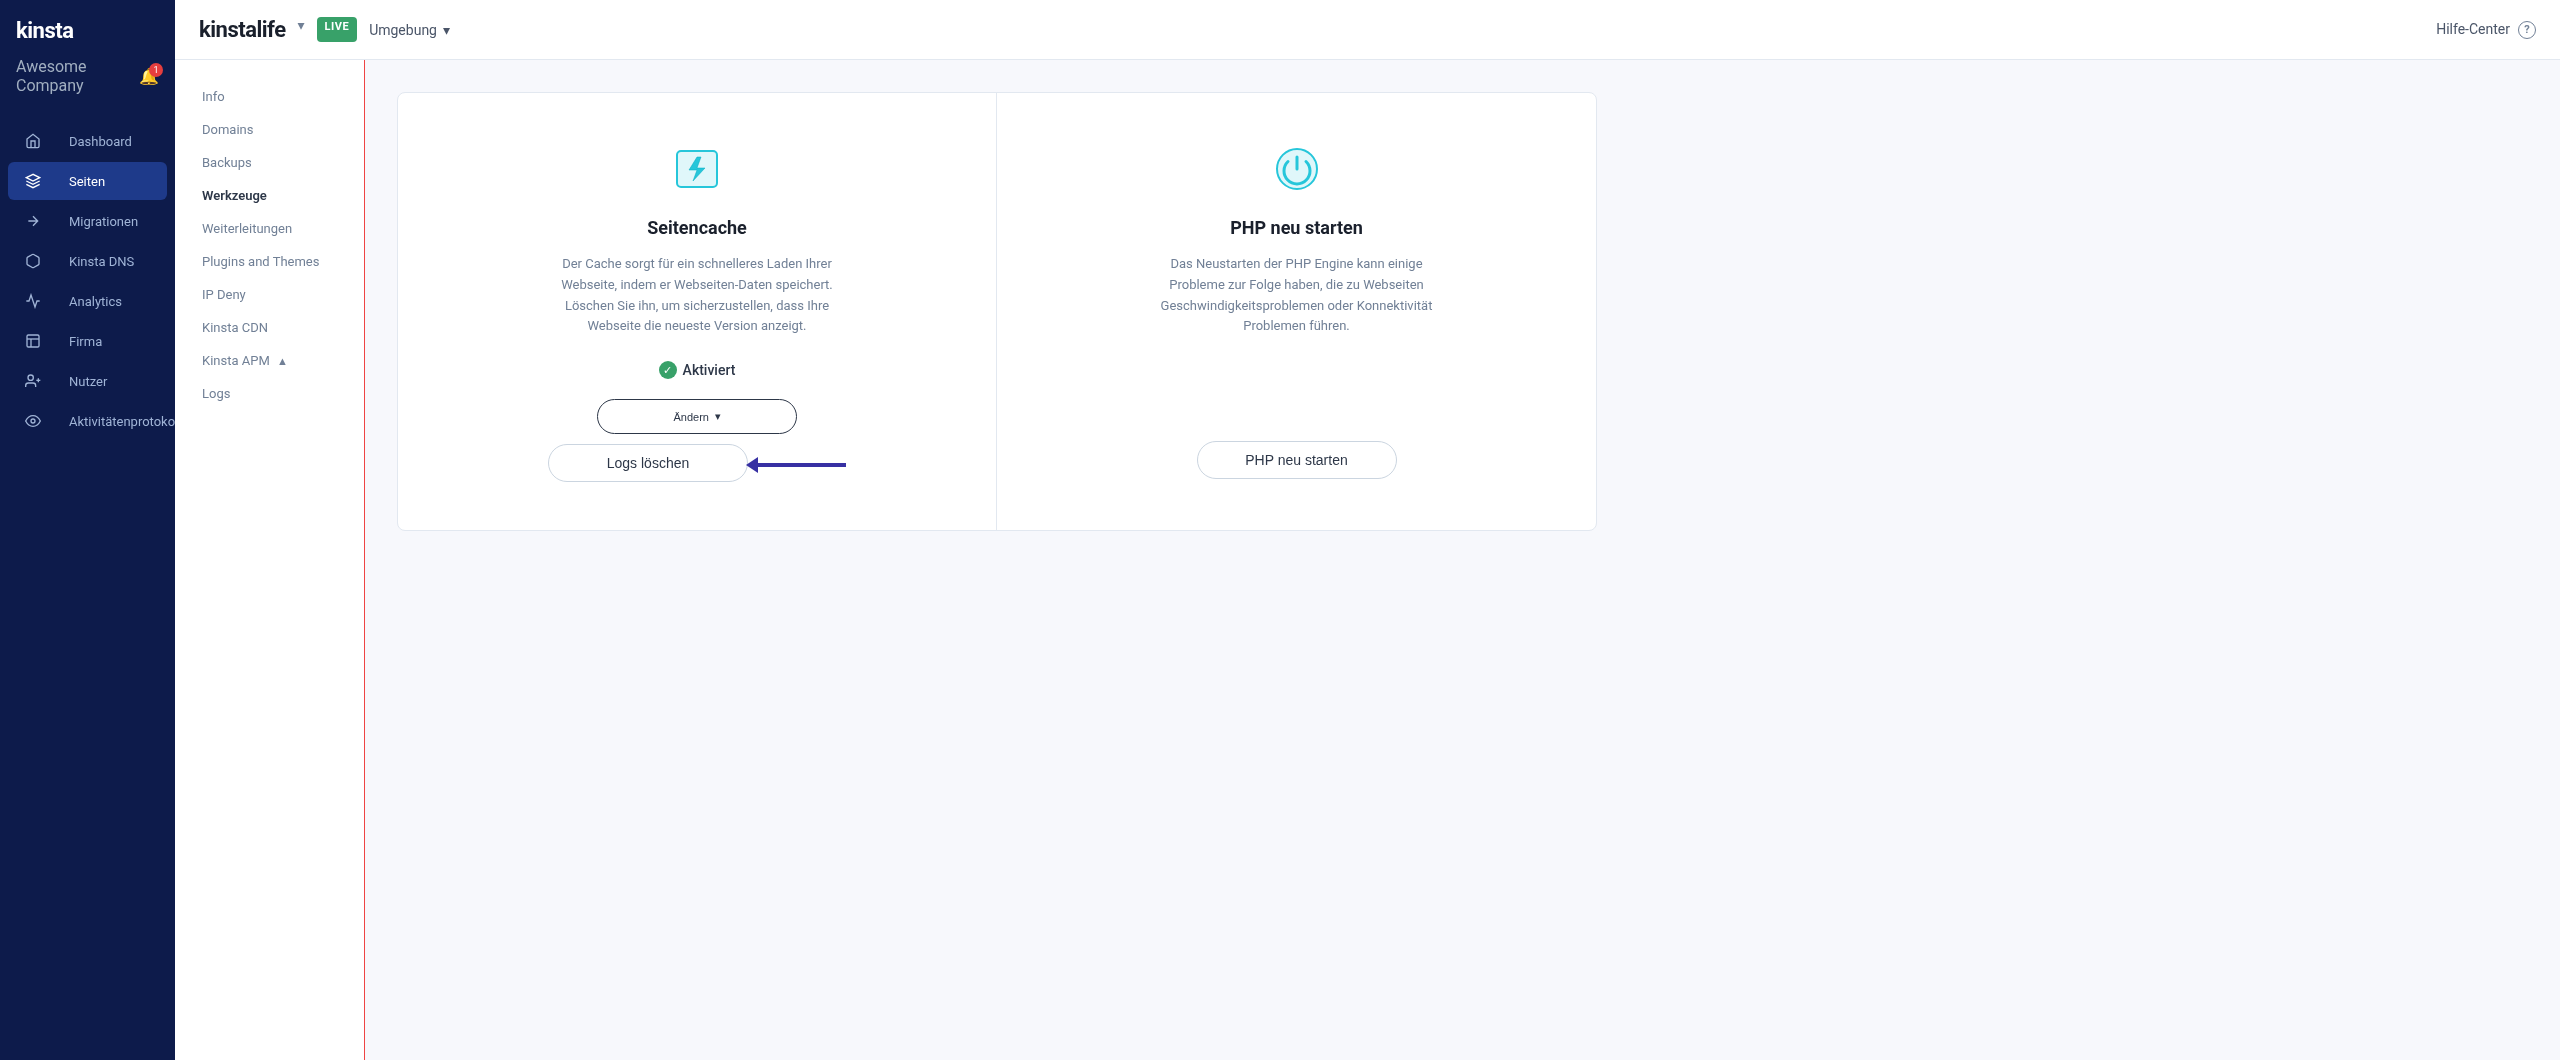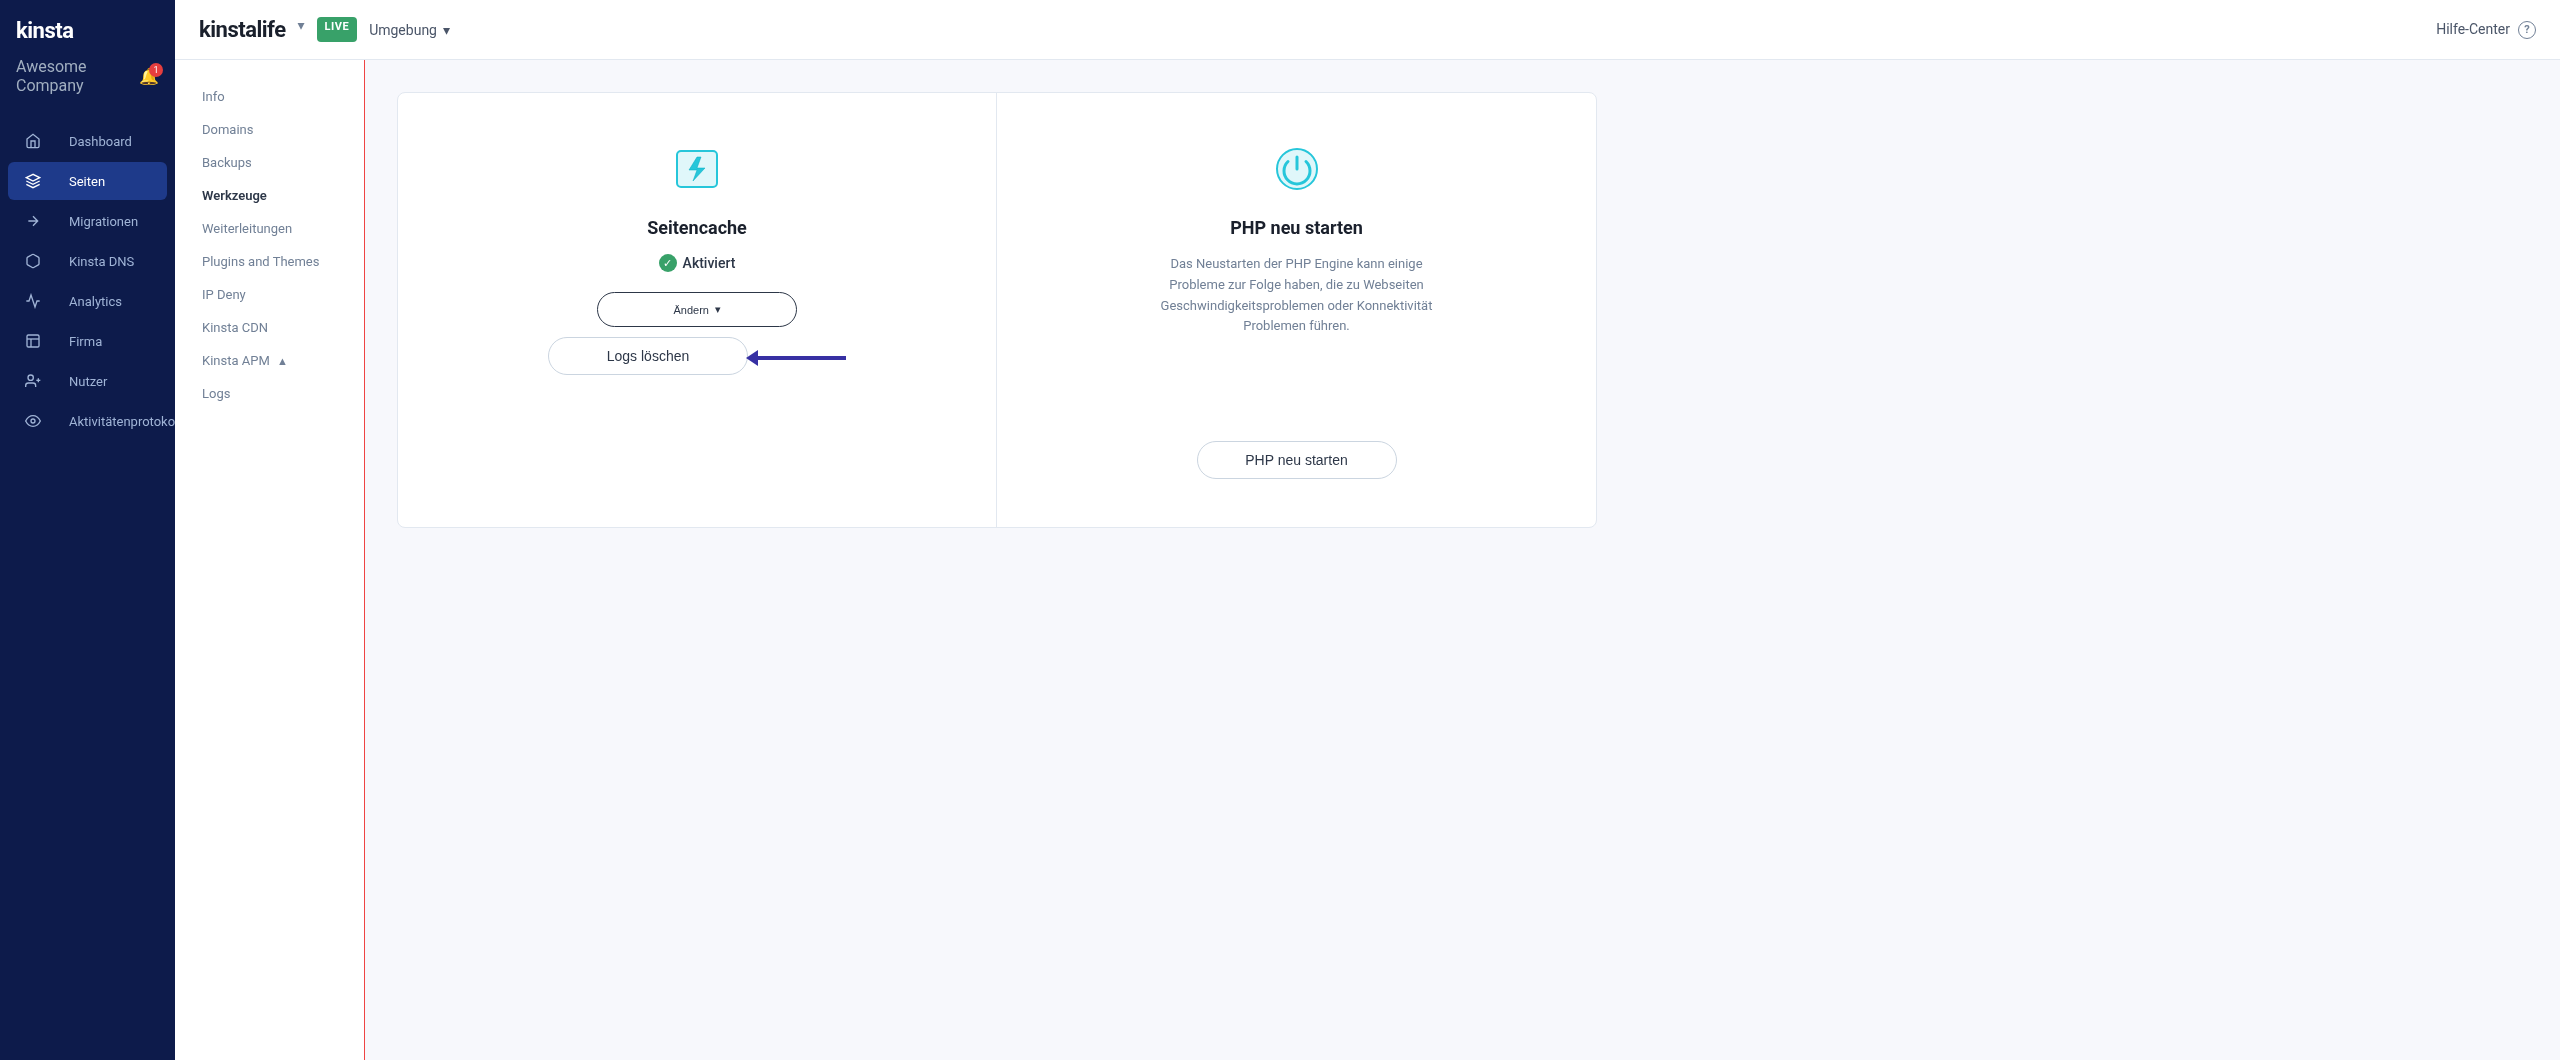--- a/index.html
+++ b/index.html
@@ -470,20 +470,21 @@
 
         <div class="tool-card">
           <div class="tool-icon">
 
             <svg width="52" height="52" viewBox="0 0 52 52" fill="none">
               <rect x="6" y="8" width="40" height="36" rx="4" fill="#e0f7fa" stroke="#26c6da" stroke-width="2"></rect>
               <path d="M26 14 L18 27 H26 L22 38 L34 25 H26 L30 14 Z" fill="#26c6da" stroke="#00acc1" stroke-width="0.5"></path>
             </svg>
           </div>
           <div class="tool-title">Seitencache</div>
+          <div class="tool-desc">Der Cache sorgt für ein schnelleres Laden Ihrer Webseite, indem er Webseiten-Daten speichert. Löschen Sie ihn, um sicherzustellen, dass Ihre Webseite die neueste Version anzeigt.</div>
           <div class="status-row">
             <div class="status-dot">✓</div>
             <span class="status-text">Aktiviert</span>
           </div>
           <div class="btn-row">
             <button class="btn-secondary">
               <span>Ändern</span>
               <span>▾</span>
             </button>
             <div style="display:flex; align-items:center; gap:0;">

